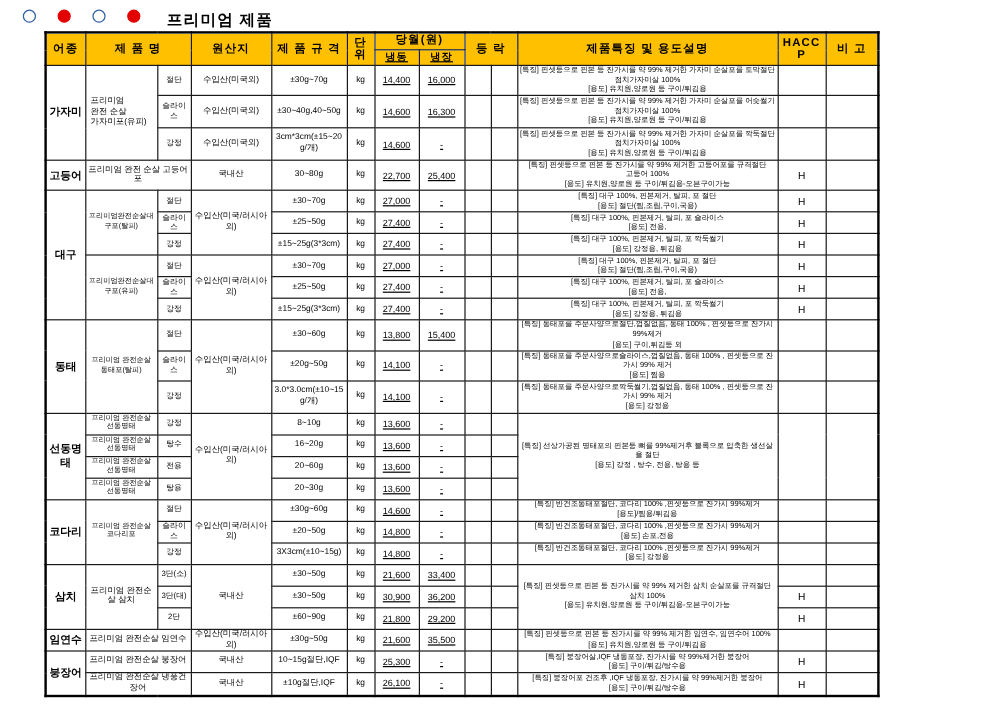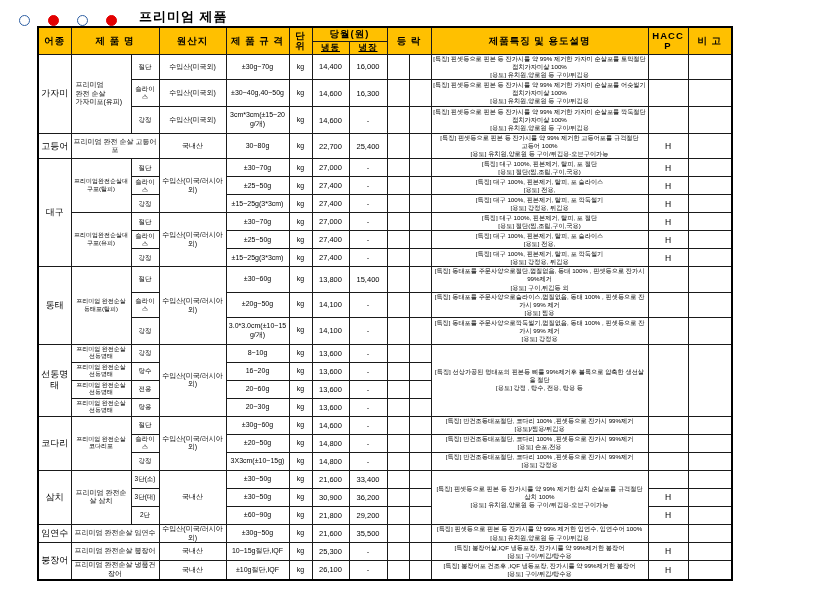--- a/index.html
+++ b/index.html
@@ -1,20 +1,20 @@
 <!DOCTYPE html>
 <html><head>
 <meta charset="utf-8">
 <style>
   html,body{margin:0;padding:0;}
   body{
     width:840px;height:594px;background:#ffffff;position:relative;
     font-family:"Liberation Sans","DejaVu Sans",sans-serif;color:#000;
   }
-  .title-bar{position:absolute;left:19px;top:8px;display:flex;align-items:flex-end;gap:18px;}
+  .title-bar{position:absolute;left:19px;top:8px;display:flex;align-items:flex-start;gap:18px;}
   .mark{width:9px;height:9px;border-radius:50%;display:inline-block;}
   .mark.outline{border:1.5px solid #2e5fa3;background:#fff;}
   .mark.filled{background:#e30000;border:1.5px solid #e30000;}
   .title-text{font-size:13px;font-weight:bold;margin-left:4px;letter-spacing:1px;}
 
   table.sheet{
     position:absolute;left:37px;top:26px;
     border-collapse:collapse;table-layout:fixed;width:694px;
     border:2px solid #000;
   }
@@ -24,29 +24,29 @@
     text-align:center;vertical-align:middle;
     white-space:pre-line;word-break:break-all;
     overflow:hidden;
   }
   .sheet thead th{
     background:#ffc000;font-weight:bold;font-size:9.5px;letter-spacing:1px;
     height:13px;line-height:1.1;
   }
   .sheet thead tr.sub th{font-size:8.5px;height:12px;text-decoration:underline;}
   tbody td{height:17px;line-height:1.25;font-size:7.5px;}
-  .c-sp{font-weight:normal;font-size:9px;}
+  .c-sp{font-weight:bold;font-size:9px;}
   .c-nm{font-size:7px;}
   .c-nm.nm-left{text-align:left;padding-left:4px;}
   .c-nm.nm-xs{font-size:6px;}
   .c-ty{font-size:6.5px;}
   .c-or{font-size:7px;}
   .c-sg{font-size:7px;}
   .c-un{font-size:7px;}
-  .c-fr,.c-ch{font-size:7.5px;}
+  .c-fr,.c-ch{font-size:7.5px;text-decoration:underline;}
   .c-de{text-align:left;font-size:6.2px;line-height:1.3;padding:1px 3px;}
   .c-hp{font-size:8.5px;}
   .c-e1,.c-e2,.c-bg{font-size:7px;}
   tr.h-tall td{height:26px;}
 </style>
 </head>
 <body>
 
 <div class="title-bar">
   <span class="mark outline"></span>

